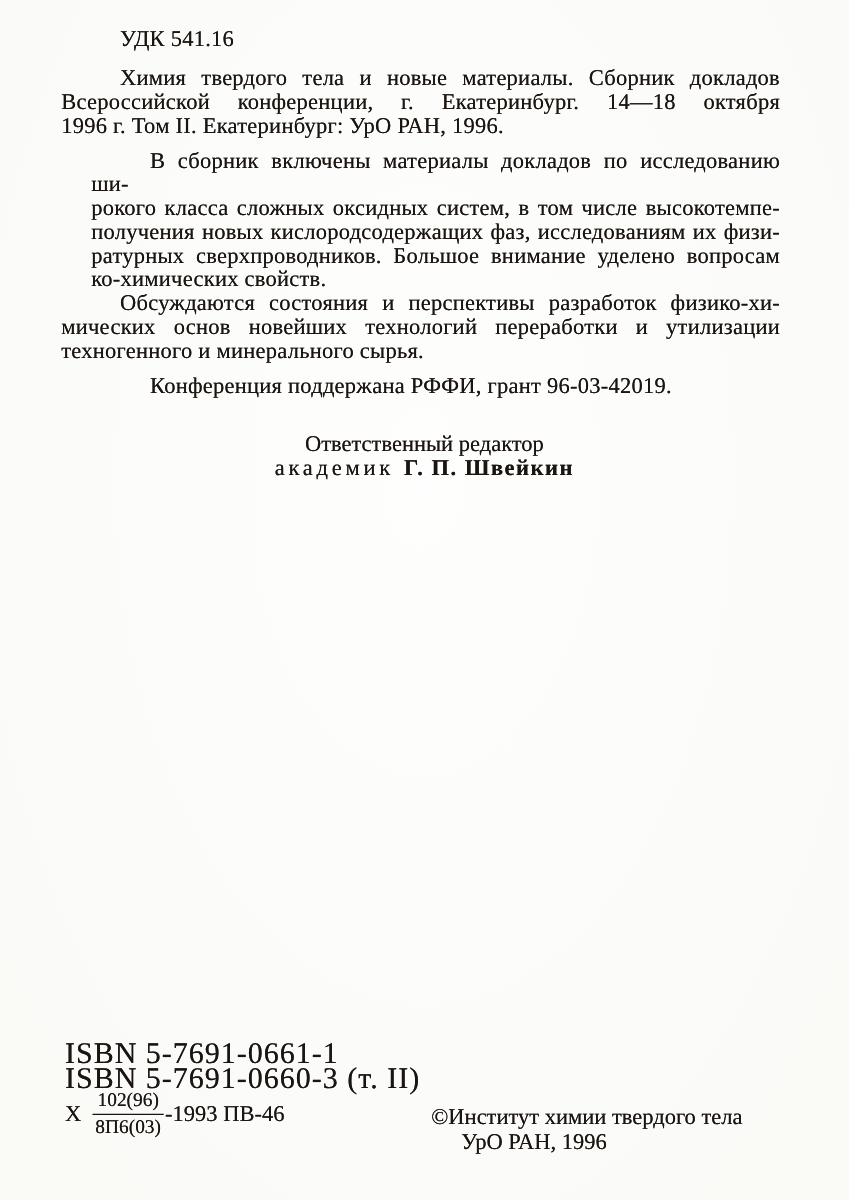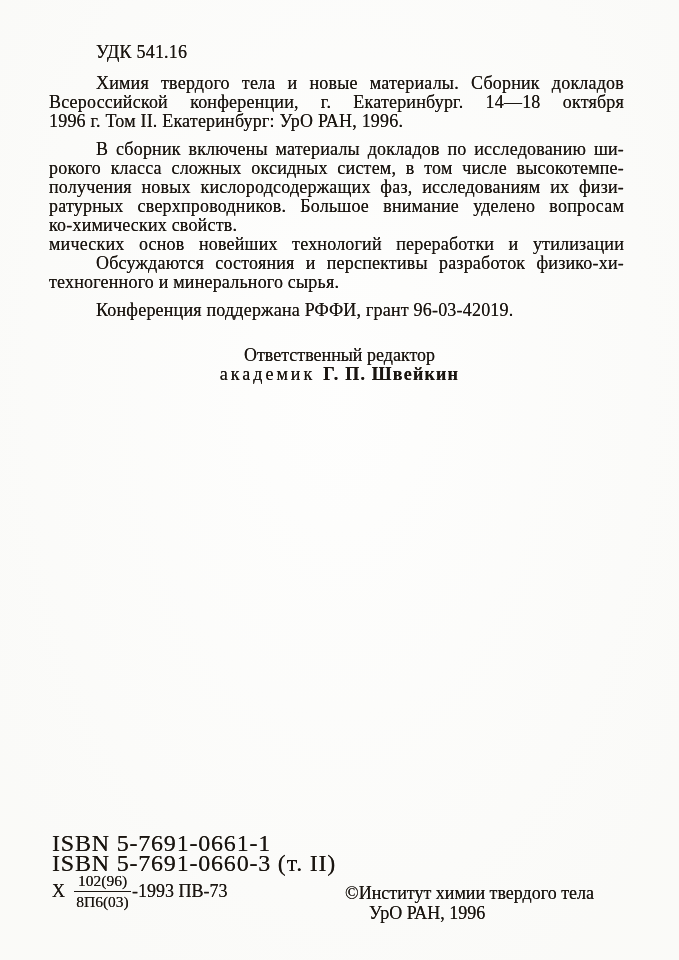--- a/index.html
+++ b/index.html
@@ -25,23 +25,23 @@
   .textcol {
     position: absolute;
     left: 49px; top: 22px; width: 575px;
     font-size: 18px; line-height: 19px;
     letter-spacing: 0.2px;
   }
   .ln { text-align: justify; text-align-last: justify; -moz-text-align-last: justify; }
   .ln.end { text-align-last: left; -moz-text-align-last: left; }
   .ln.ind { text-indent: 47px; }
 
-  .udk { margin-bottom: 12px; text-align-last: left; margin-top: 21px; -moz-text-align-last: left; }
+  .udk { margin-bottom: 12px; text-align-last: left; -moz-text-align-last: left; }
   .para { margin: 0; }
-  .para.gap { margin-top: 9px; }
+  .para.gap { margin-top: 9px; margin-left: 24px; }
 
   .editor {
     position: absolute;
     left: 0; top: 346px; width: 679px;
     text-align: center;
     font-size: 18px; line-height: 19px;
   }
   .editor .title-sp { letter-spacing: 3px; margin-right: 8px; }
   .editor .name { font-weight: 700; letter-spacing: 1.2px; }
 
@@ -93,22 +93,22 @@
 
     <section class="para gap">
       <div class="ln ind">В сборник включены материалы докладов по исследованию ши-</div>
       <div class="ln">рокого класса сложных оксидных систем, в том числе высокотемпе-</div>
       <div class="ln">получения новых кислородсодержащих фаз, исследованиям их физи-</div>
       <div class="ln">ратурных сверхпроводников. Большое внимание уделено вопросам</div>
       <div class="ln end">ко-химических свойств.</div>
     </section>
 
     <section class="para">
+      <div class="ln ind">Обсуждаются состояния и перспективы разработок физико-хи-</div>
       <div class="ln">мических основ новейших технологий переработки и утилизации</div>
-      <div class="ln ind">Обсуждаются состояния и перспективы разработок физико-хи-</div>
       <div class="ln end">техногенного и минерального сырья.</div>
     </section>
 
     <div class="ln ind end para gap">Конференция поддержана РФФИ, грант 96-03-42019.</div>
   </main>
 
   <div class="editor">
     <div>Ответственный редактор</div>
     <div>
       <span class="title-sp">академик</span><span class="name">Г. П. Швейкин</span>
@@ -119,21 +119,21 @@
     <div>ISBN 5-7691-0661-1</div>
     <div>ISBN 5-7691-0660-3 (т. II)</div>
   </div>
 
   <div class="catalog">
     <span class="cletter">Х</span>
     <span class="frac">
       <span class="num">102(96)</span>
       <span class="den">8П6(03)</span>
     </span>
-    <span class="csuffix">-1993 ПВ-73</span>
+    <span class="csuffix">-1993 ПВ-46</span>
   </div>
 
   <div class="copyright">
     <div>©Институт химии твердого тела</div>
     <div class="cl2">УрО РАН, 1996</div>
   </div>
 
 </div>
 
 </body></html>

